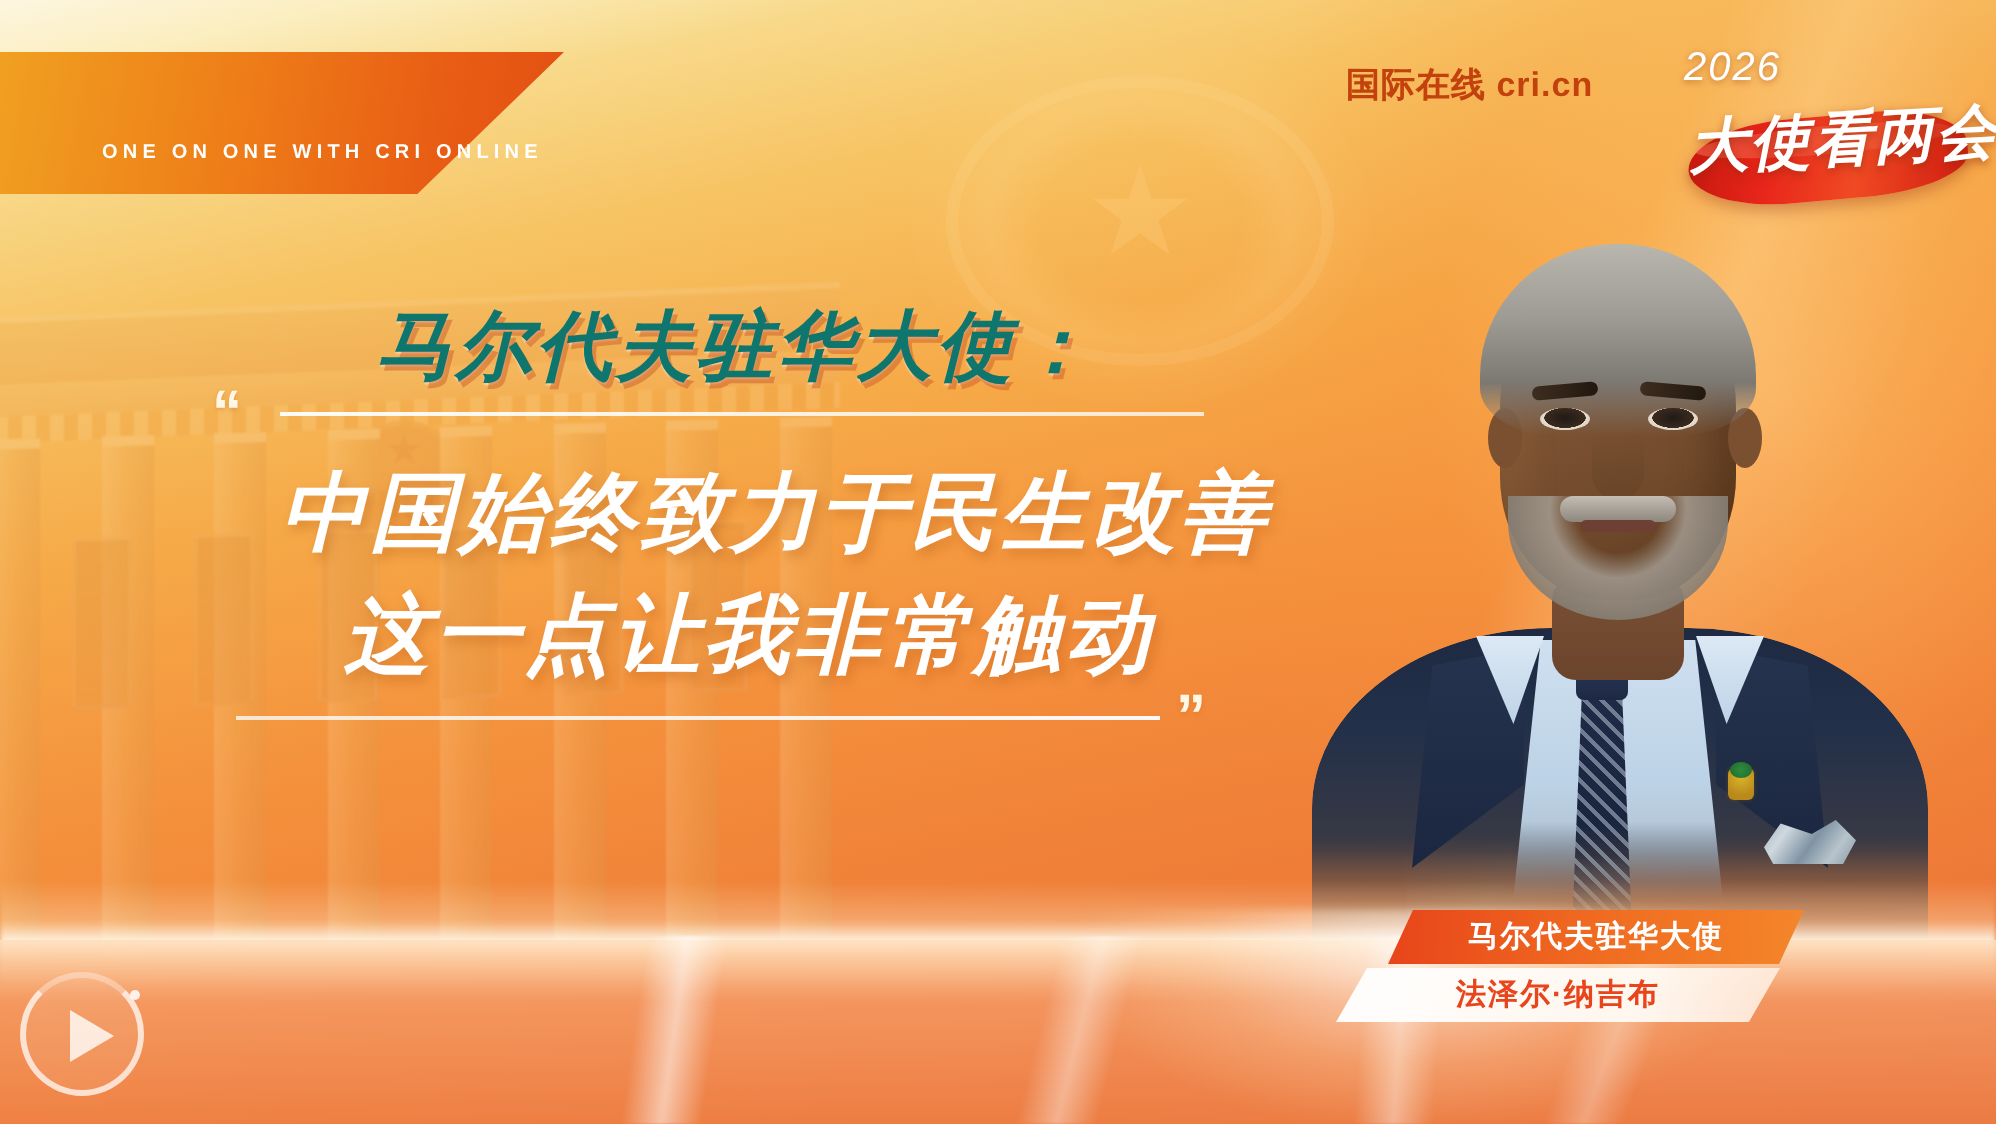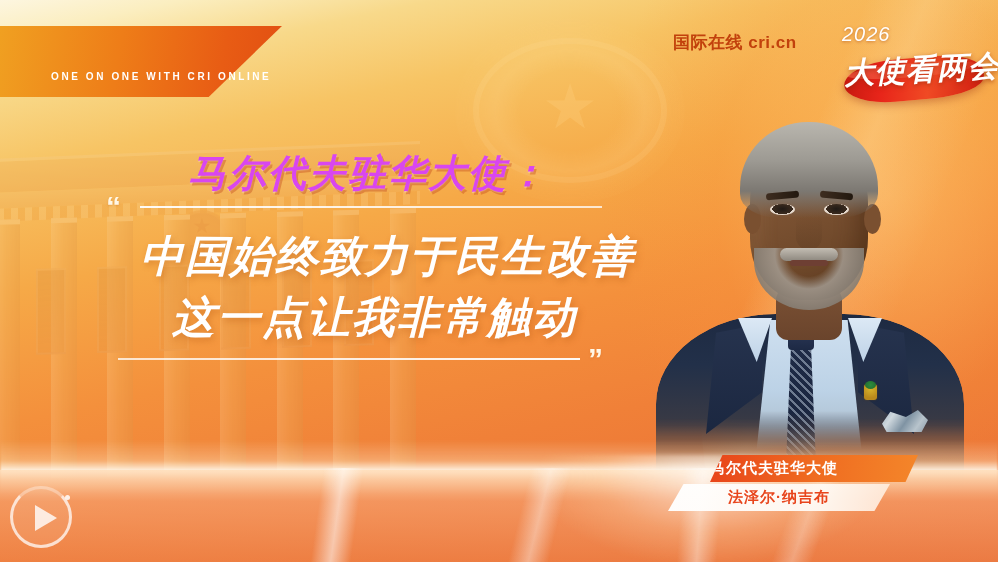--- a/index.html
+++ b/index.html
@@ -257,21 +257,21 @@
     text-shadow: 0 2px 4px rgba(150,40,10,0.55);
     white-space: nowrap;
     transform: rotate(-3deg);
   }
 
   
   .headline {
     position: absolute; left: 188px; top: 148px;
     font-size: 38px; font-weight: 700; font-style: italic;
     letter-spacing: 2px;
-    color: #d946ef;
+    color: #0f766e;
     text-shadow: 2px 3px 0 rgba(180,40,10,0.30), 0 1px 1px rgba(255,255,255,0.45);
     white-space: nowrap;
   }
   .quote-open {
     position: absolute; left: 106px; top: 192px;
     font-size: 30px; font-weight: 700; line-height: 1;
     color: #fff7e6;
     text-shadow: 0 1px 2px rgba(200,110,30,0.35);
   }
   .rule-top {
@@ -413,25 +413,25 @@
   }
   .p-beard {
     position: absolute; left: 134px; top: 156px; width: 110px; height: 62px;
     background: radial-gradient(ellipse at 50% 10%,
       rgba(160,152,142,0) 28%, rgba(164,156,146,0.85) 44%, rgba(128,120,110,0.92) 78%, rgba(110,102,94,0.5) 100%);
     border-radius: 0 0 56px 56px / 0 0 50px 50px;
   }
 
   
   .plate-title {
-    position: absolute; left: 710px; top: 455px;
+    position: absolute; left: 694px; top: 455px;
     width: 208px; height: 27px;
     background: linear-gradient(95deg, #e8441a 0%, #ef6a20 48%, #f4862a 100%);
     clip-path: polygon(6% 0, 100% 0, 94% 100%, 0 100%);
-    display: flex; align-items: center; 
+    display: flex; align-items: center; justify-content: center;
   }
   .plate-title span {
     font-size: 15px; font-weight: 700; color: #ffffff; letter-spacing: 1px;
   }
   .plate-name {
     position: absolute; left: 668px; top: 484px;
     width: 222px; height: 27px;
     background: linear-gradient(95deg, rgba(255,255,255,0.97) 0%, rgba(255,250,244,0.95) 70%, rgba(255,238,224,0.88) 100%);
     clip-path: polygon(7% 0, 100% 0, 93% 100%, 0 100%);
     display: flex; align-items: center; justify-content: center;

